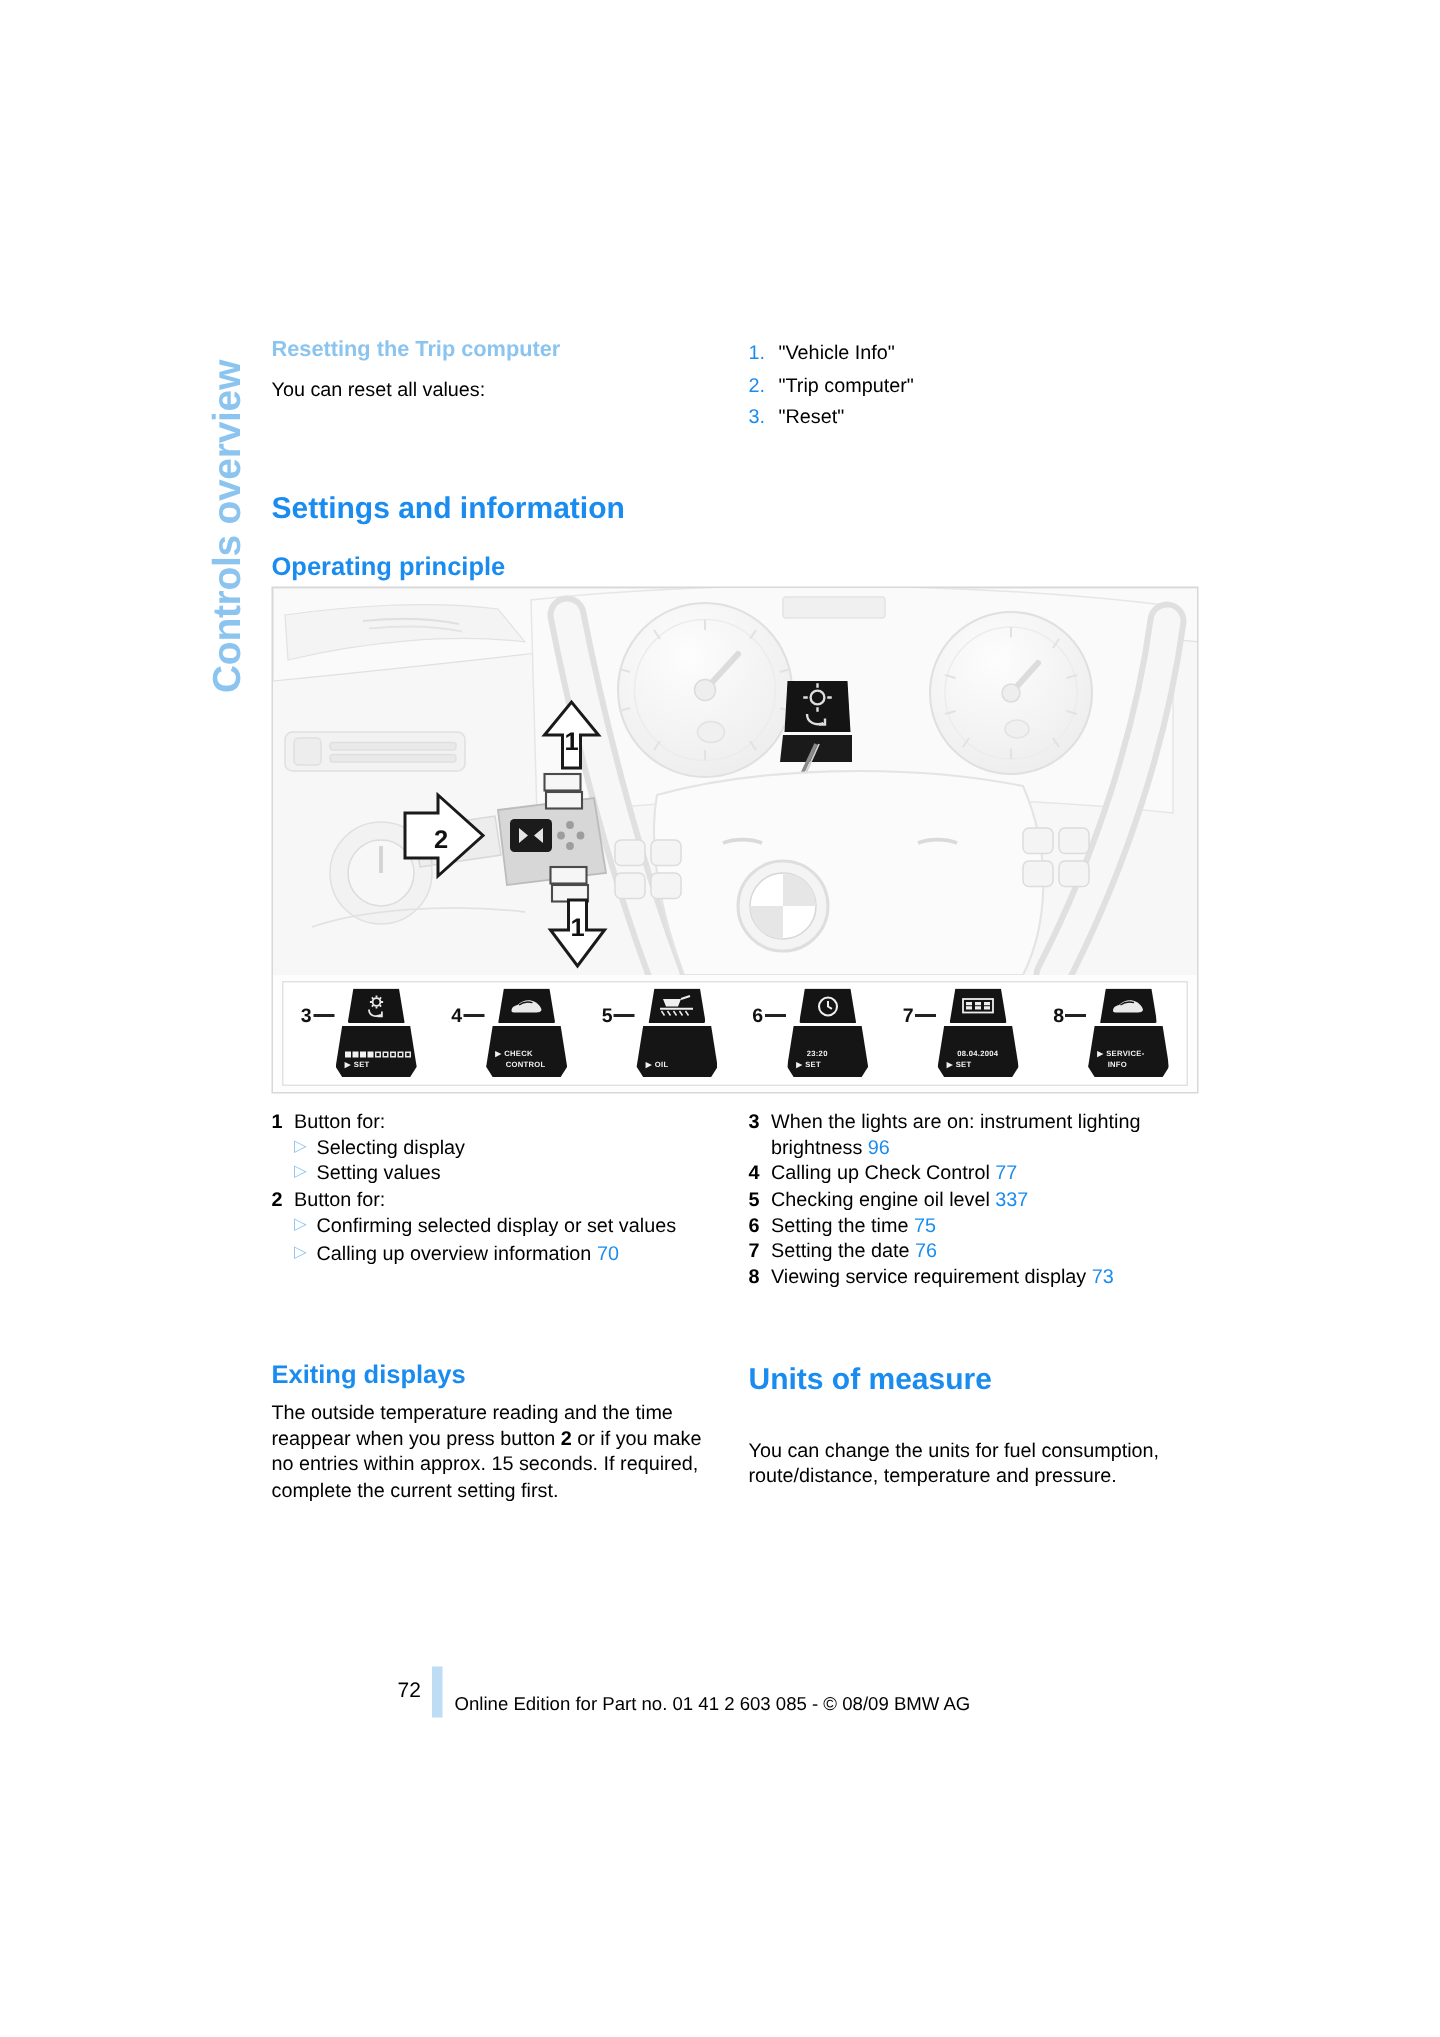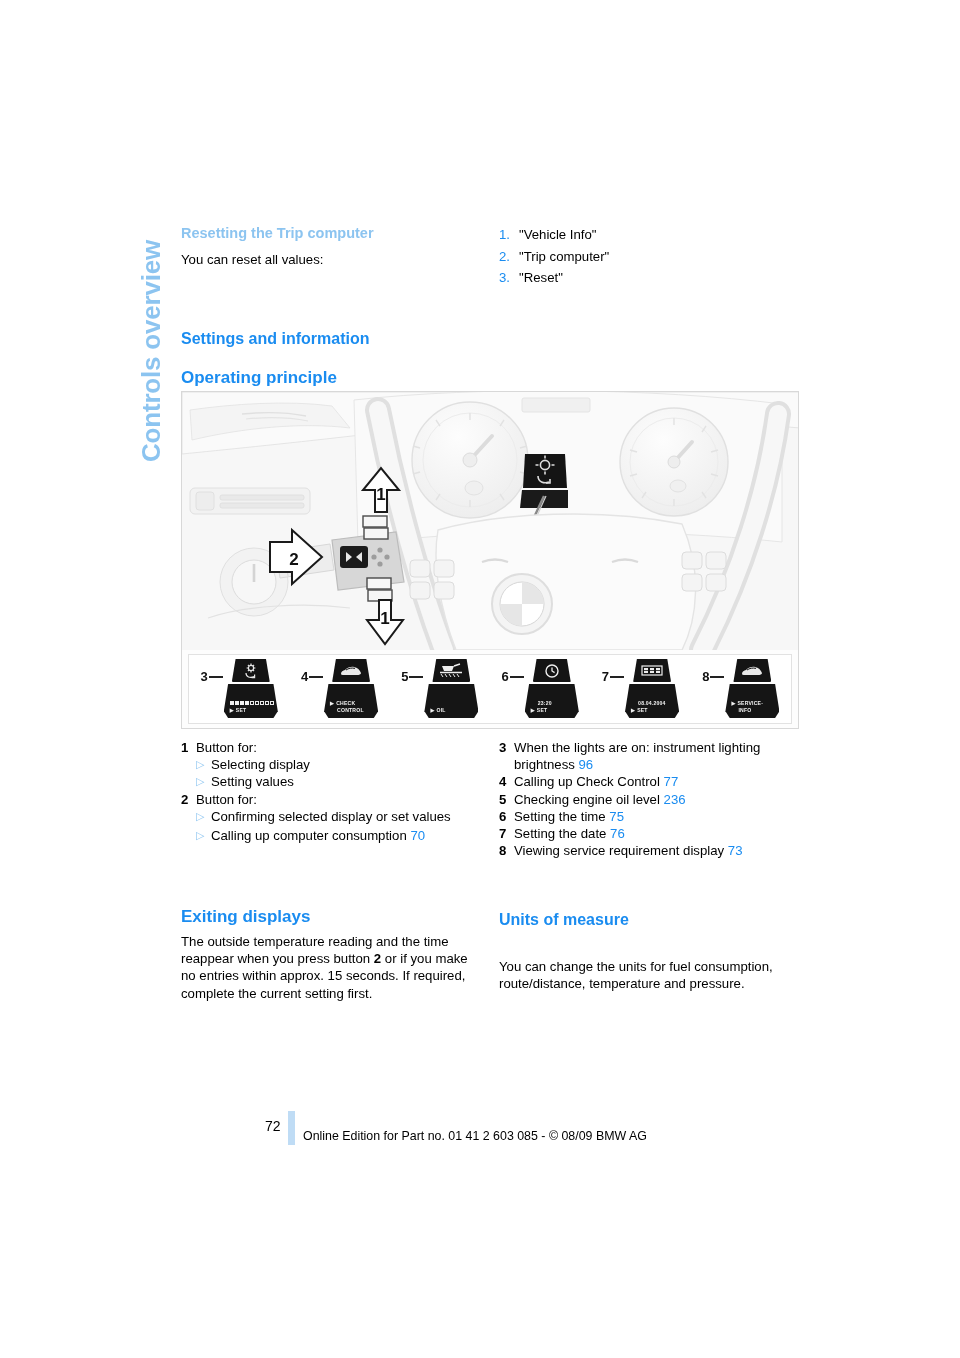--- a/index.html
+++ b/index.html
@@ -57,21 +57,21 @@
   .col-r { width: 302px; }
 
   h2.sub-light {
     font-size: 14.5px;
     font-weight: bold;
     color: #8cc4f0;
     margin: 0 0 9px 0;
     line-height: 18px;
   }
   h1.sect {
-    font-size: 16px;
+    font-size: 20px;
     font-weight: bold;
     color: #1a8cf0;
     margin: 0;
     line-height: 24px;
   }
   h2.sub-blue {
     font-size: 17px;
     font-weight: bold;
     color: #1a8cf0;
     margin: 0;
@@ -660,38 +660,38 @@
       <div class="row">
         <span class="lnum">2</span>
         <span class="ltxt">Button for:</span>
       </div>
       <div class="sub">
         <span class="tri">▷</span>
         <span class="stxt">Confirming selected display or set values</span>
       </div>
       <div class="sub" style="margin-top:2px;">
         <span class="tri">▷</span>
-        <span class="stxt"><span>Calling up computer consumption</span><span class="pg">&nbsp;<span>70</span></span></span>
+        <span class="stxt"><span>Calling up overview information</span><span class="pg">&nbsp;<span>70</span></span></span>
       </div>
     </div>
 
     <div class="col-sp"></div>
 
     <div class="col-r legend">
       <div class="row">
         <span class="lnum">3</span>
         <span class="ltxt"><span>When the lights are on: instrument lighting brightness</span><span class="pg">&nbsp;<span>96</span></span></span>
       </div>
       <div class="row">
         <span class="lnum">4</span>
         <span class="ltxt"><span>Calling up Check Control</span><span class="pg">&nbsp;<span>77</span></span></span>
       </div>
       <div class="row">
         <span class="lnum">5</span>
-        <span class="ltxt"><span>Checking engine oil level</span><span class="pg">&nbsp;<span>236</span></span></span>
+        <span class="ltxt"><span>Checking engine oil level</span><span class="pg">&nbsp;<span>337</span></span></span>
       </div>
       <div class="row">
         <span class="lnum">6</span>
         <span class="ltxt"><span>Setting the time</span><span class="pg">&nbsp;<span>75</span></span></span>
       </div>
       <div class="row">
         <span class="lnum">7</span>
         <span class="ltxt"><span>Setting the date</span><span class="pg">&nbsp;<span>76</span></span></span>
       </div>
       <div class="row">

